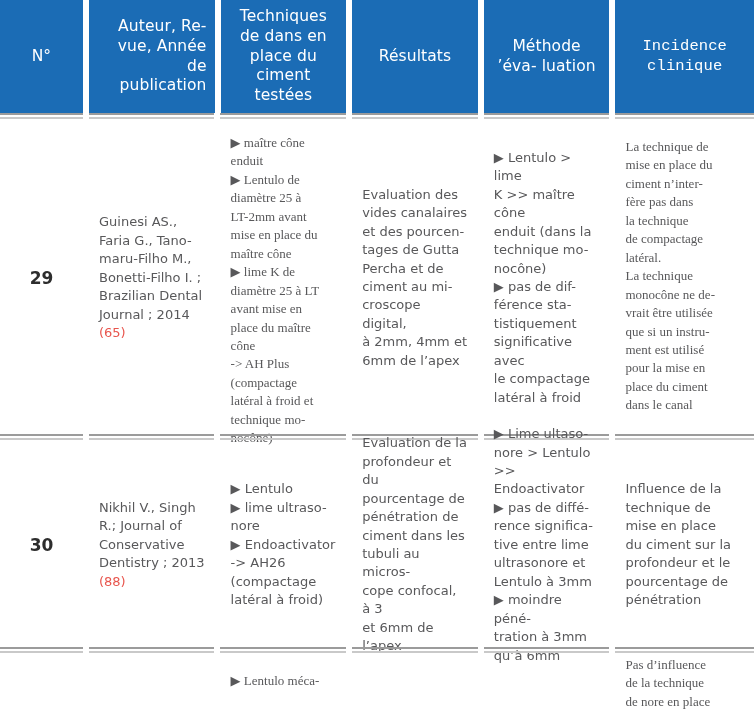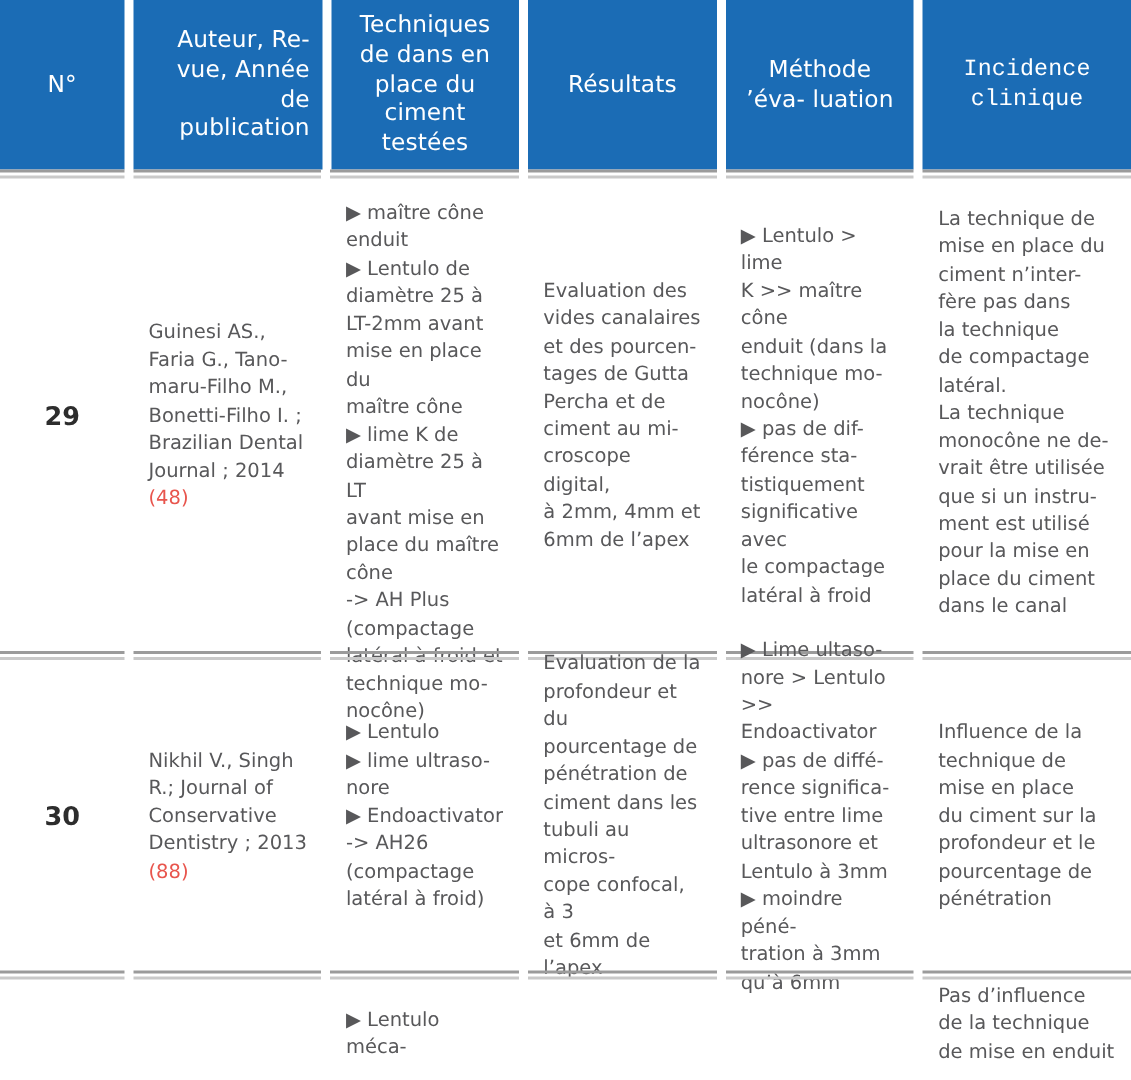--- a/index.html
+++ b/index.html
@@ -89,21 +89,21 @@
   .td.c0 { width: 88px; justify-content: center; }
   .td.c1 { width: 134px; }
   .td.c2 { width: 134px; }
   .td.c3 { width: 134px; }
   .td.c4 { width: 134px; }
   .td.c5 { width: 148px; }
 
   .td .inner { width: 100%; }
 
   .v-center { align-items: center; }
-  .v-top    { align-items: flex-start; }
+  .v-top    { align-items: flex-start; font-family: Liberation Serif, serif; }
 
   .num {
     font-weight: bold;
     font-size: 17px;
     color: #2d2d2d;
     text-align: center;
     width: 100%;
   }
 
   .ref { color: #e8554d; }
@@ -164,21 +164,21 @@
   <div class="tr row29">
     <div class="td c0 v-center">
       <div class="num">29</div>
     </div>
     <div class="td c1 v-center">
       <div class="inner cell-text"><span>Guinesi AS.,
 Faria G., Tano-
 maru-Filho M.,
 Bonetti-Filho I. ;
 Brazilian Dental
-Journal ; 2014 </span><span class="ref">(48)</span></div>
+Journal ; 2014 </span><span class="ref">(65)</span></div>
     </div>
     <div class="td c2 v-top pad-top-12">
       <div class="inner plain">▶ maître cône
 enduit
 ▶ Lentulo de
 diamètre 25 à
 LT-2mm avant
 mise en place du
 maître cône
 ▶ lime K de
@@ -319,17 +319,17 @@
     </div>
     <div class="td c3 v-center">
       <div class="inner plain"></div>
     </div>
     <div class="td c4 v-center">
       <div class="inner plain"></div>
     </div>
     <div class="td c5 v-top">
       <div class="inner plain">Pas d’influence
 de la technique
-de mise en enduit</div>
+de nore en place</div>
     </div>
   </div>
 
 </div>
 
 </body></html>

